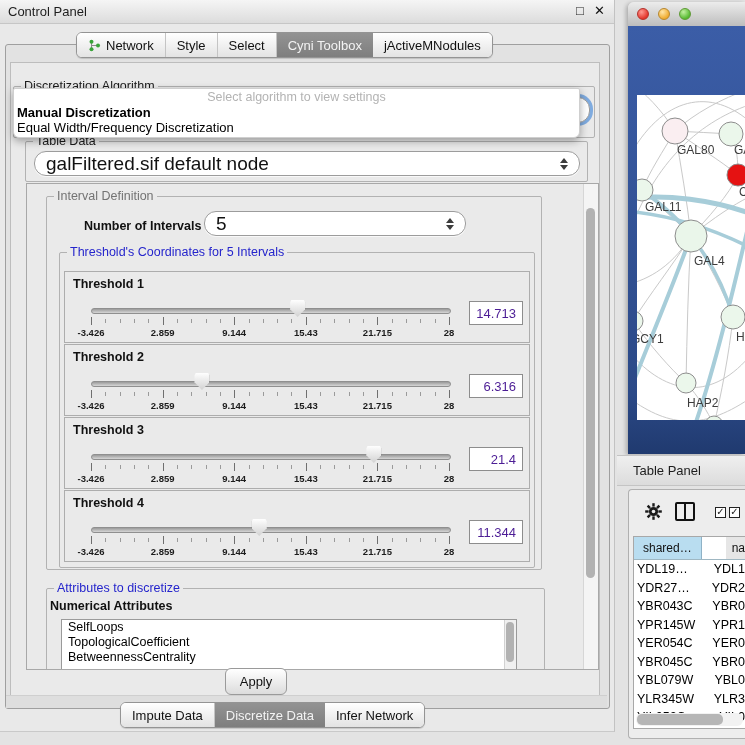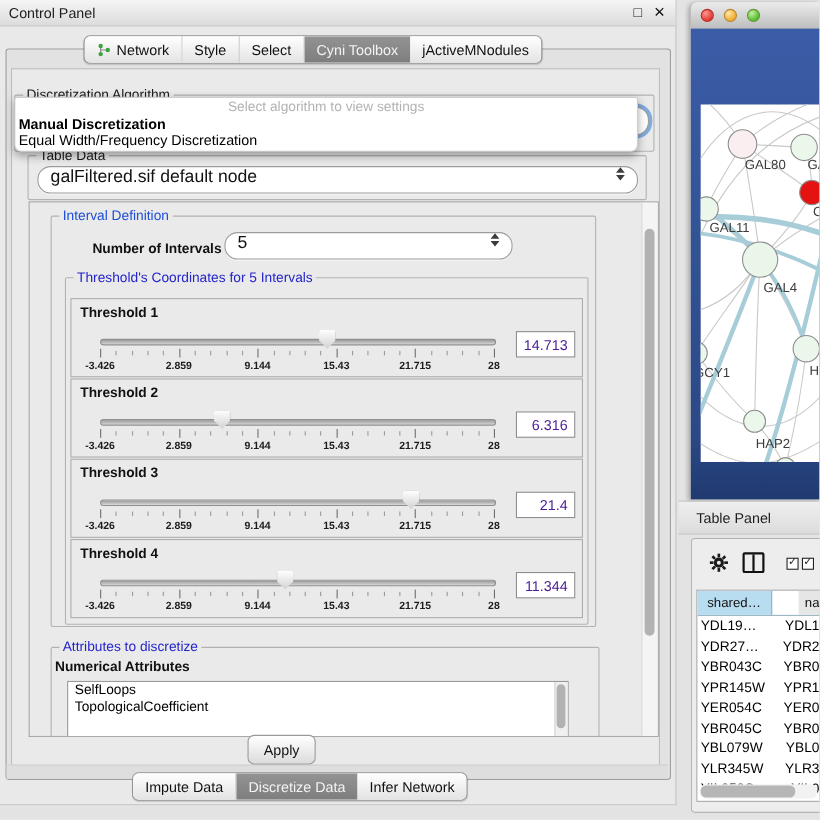--- a/index.html
+++ b/index.html
@@ -30,26 +30,26 @@
 
   .outer-panel{position:absolute;left:5px;top:44px;width:603px;height:663px;
     border:1px solid #9f9f9f;border-radius:3px;background:#e2e2e2;}
   .inner-panel{position:absolute;left:10px;top:62px;width:588px;height:633px;
     border:1px solid #bdbdbd;background:#eaeaea;}
 
   
   .fs{position:absolute;border:1px solid #b2b2b2;border-radius:2px;}
   .fs>.legend{position:absolute;top:-8px;left:7px;background:#eaeaea;padding:0 3px;
     font-size:12.5px;line-height:14px;color:#1a1a1a;white-space:nowrap;}
-  .legend.green{color:#1d4ed8;}
+  .legend.green{color:#737373;}
   .legend.blue{color:#2525cc;}
 
   
   .combo{position:absolute;background:#fff;border:1px solid #9c9c9c;border-radius:12px;
-    display:flex;font-size:16px;color:#111;padding:0 11px;
+    display:flex;align-items:center;font-size:19px;color:#111;padding:0 11px;
     box-shadow:0 1px 0 rgba(255,255,255,.7);}
   .combo.focused{box-shadow:0 0 0 3px rgba(100,155,220,.8);}
   .stepper{margin-left:auto;display:flex;flex-direction:column;gap:2px;align-items:center;}
   .stepper .up{width:0;height:0;border-left:4px solid transparent;border-right:4px solid transparent;border-bottom:5px solid #3c3c3c;}
   .stepper .dn{width:0;height:0;border-left:4px solid transparent;border-right:4px solid transparent;border-top:5px solid #3c3c3c;}
 
   
   .popup{position:absolute;left:13px;top:88px;width:565px;height:48px;background:#fff;
     border:1px solid #cfcfcf;border-radius:2px 2px 6px 6px;z-index:6;
     box-shadow:0 3px 9px rgba(0,0,0,.35);}
@@ -390,20 +390,21 @@
       </div>
     </div>
 
     <div class="fs" style="left:19px;top:404px;width:497px;height:110px;">
       <span class="legend blue">Attributes to discretize</span>
       <span class="attr-label">Numerical Attributes</span>
       <div class="attr-list">
         <div id="attr-items">
             <div class="attr-item">SelfLoops</div>
             <div class="attr-item">TopologicalCoefficient</div>
+            <div class="attr-item">BetweennessCentrality</div>
           </div>
         <div class="lscroll">
             <div class="lthumb"></div>
           </div>
       </div>
     </div>
 
     <div class="vscroll">
       <div class="thumb"></div>
     </div>

